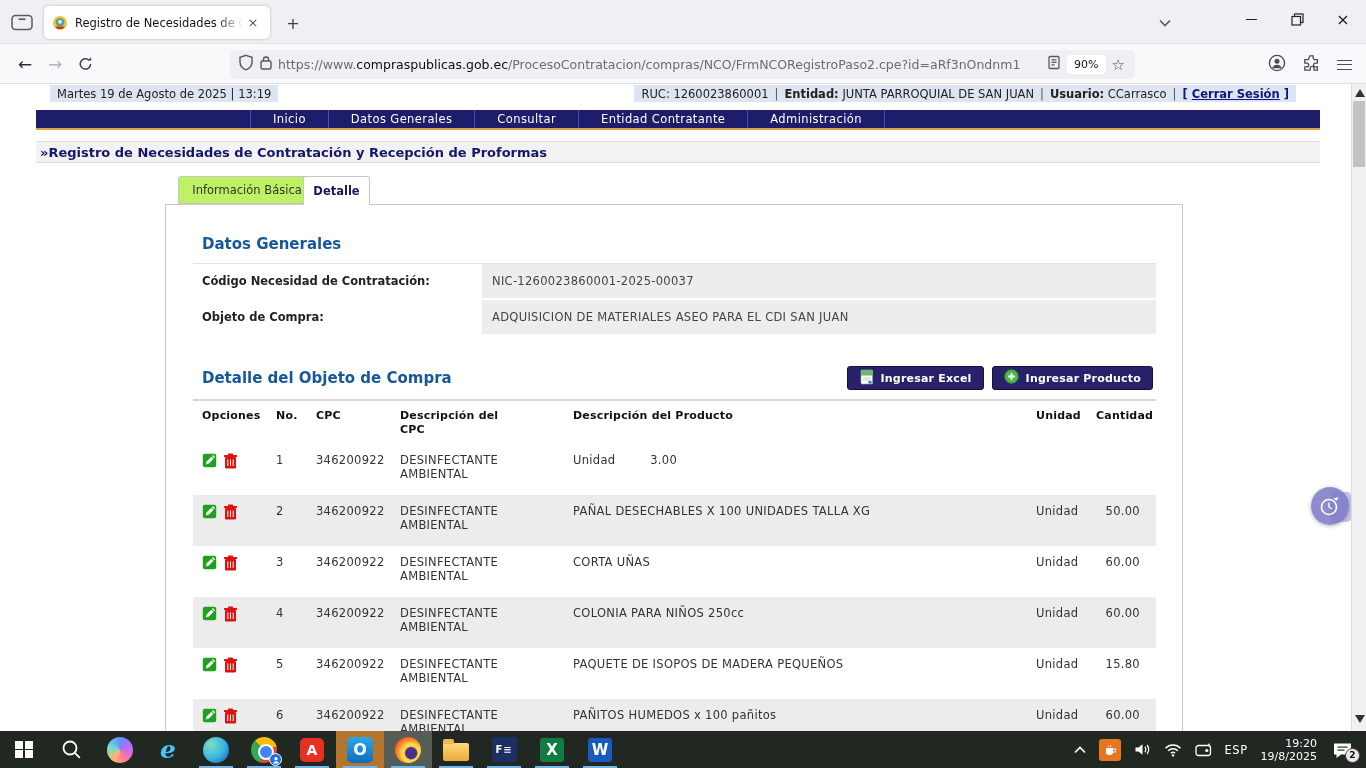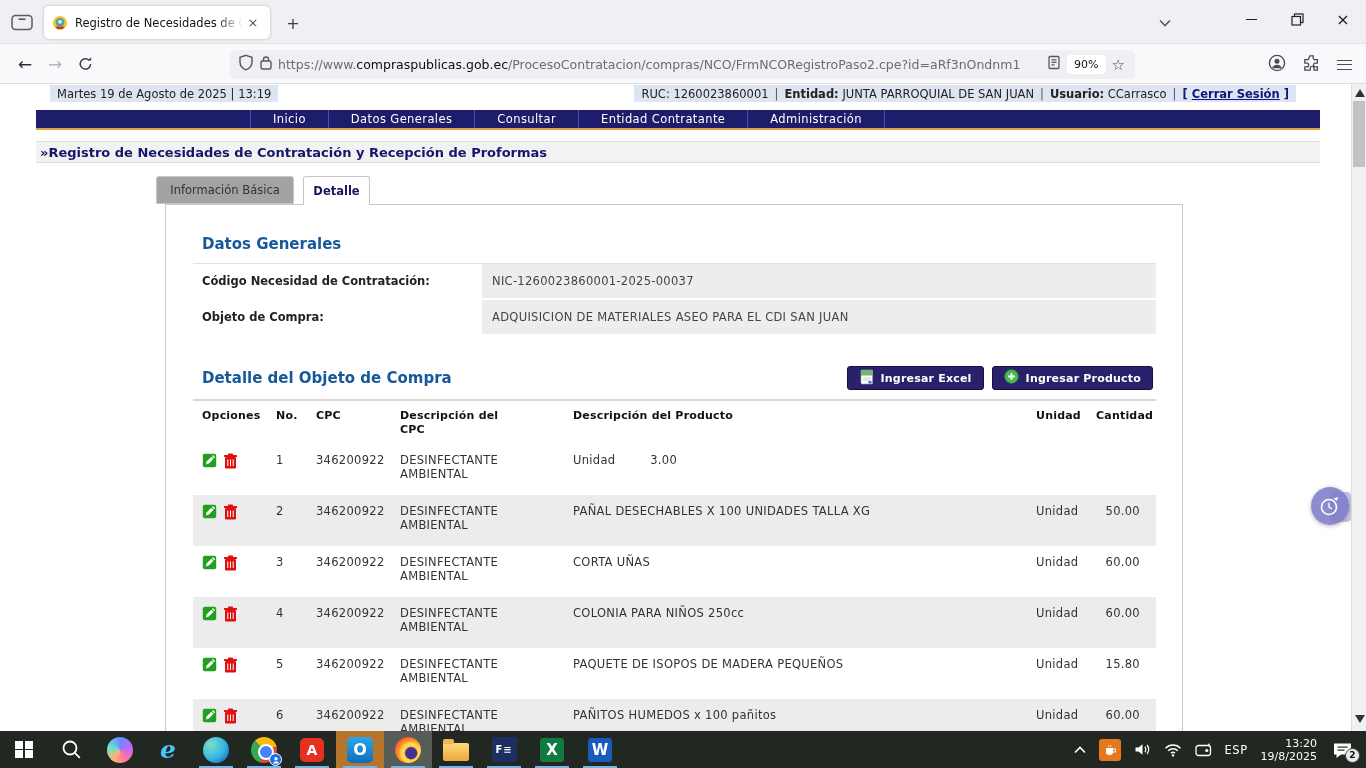--- a/index.html
+++ b/index.html
@@ -47,21 +47,21 @@
   .logout { color:#14147a; font-weight:bold; }
   .logout u { cursor:pointer; }
 
   .mainnav { position:absolute; left:36px; right:46px; top:26px; height:20px; background:#1e1d6b; border-bottom:2px solid #d9a33e; display:flex; align-items:stretch; padding-left:214px; }
   .mainnav .item { color:#fff; font-size:11.5px; display:flex; align-items:center; padding:0 22px; border-right:1px solid #4d4dae; white-space:nowrap; letter-spacing:.4px; }
   .mainnav .item:first-child { border-left:1px solid #4d4dae; }
 
   .pagetitle { position:absolute; left:36px; right:46px; top:57px; height:22px; background:#f2f2f2; border-top:1px solid #e0e0e0; border-bottom:1px solid #dcdcdc; display:flex; align-items:center; padding-left:4px; font-size:13px; font-weight:bold; color:#15156b; }
 
   .tab2 { position:absolute; top:92px; height:28px; display:flex; align-items:center; justify-content:center; font-size:11.5px; border:1px solid #c6c6c6; border-radius:3px 3px 0 0; }
-  .tab2.inactive { left:156px; width:138px; background:#a3a3a3; color:#333; }
+  .tab2.inactive { left:178px; width:138px; background:#bef264; color:#333; }
   .tab2.active { left:303px; width:67px; height:29px; background:#fff; border-bottom:none; color:#16165e; font-weight:bold; z-index:3; }
 
   .panel { position:absolute; left:165px; top:120px; width:1018px; height:560px; background:#fff; border:1px solid #c9c9c9; padding:0 26px 0 27px; }
   .sec-h { font-size:15px; font-weight:bold; color:#16589a; margin:30px 0 10px 9px; }
   .dg-table { border-top:1px solid #e0e0e0; }
   .dg-row { display:flex; align-items:stretch; background:#ededed; border-bottom:2px solid #fff; min-height:36px; }
   .dg-label { width:289px; background:#fff; display:flex; align-items:center; padding-left:9px; font-size:11.5px; font-weight:bold; color:#222; }
   .dg-value { flex:1; display:flex; align-items:center; padding-left:10px; font-size:11.5px; color:#444; letter-spacing:.3px; }
 
   .sec-head2 { display:flex; align-items:center; justify-content:space-between; margin-top:30px; }
@@ -556,21 +556,21 @@
       </span>
       <span class="tray-item">
         <svg width="17" height="14">
             <rect x="1" y="2.5" width="14.5" height="10" rx="2.5" stroke="#fff" fill="none" stroke-width="1.3"></rect>
             <circle cx="11.8" cy="7.5" r="1.6" fill="#fff"></circle>
             <path d="M12.5 1l2.5-.6-.8 2.2" fill="#fff"></path>
           </svg>
       </span>
       <span class="lang">ESP</span>
       <span class="clock">
-        <div>13:20</div>
+        <div>19:20</div>
         <div>19/8/2025</div>
       </span>
       <span class="tray-item notif">
         <svg width="22" height="18">
             <path d="M2 2.5h17v11h-10l-4.5 3.5v-3.5H2z" fill="#fff"></path>
             <path d="M5.5 6.2h10M5.5 9.2h7" stroke="#333" stroke-width="1.3"></path>
           </svg>
         <span class="notif-badge">2</span>
       </span>
     </div>

